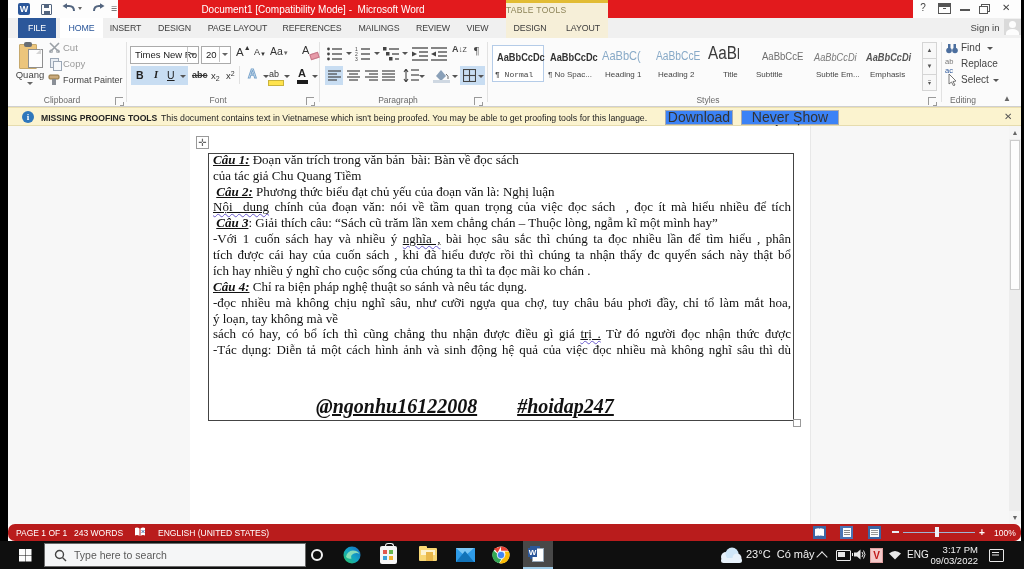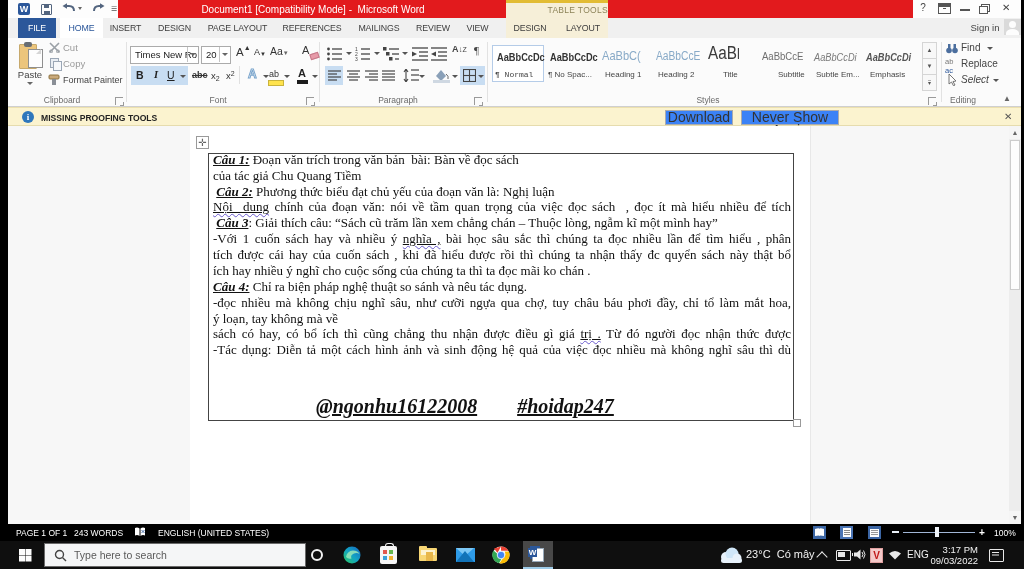--- a/index.html
+++ b/index.html
@@ -4,21 +4,21 @@
   html,body{margin:0;padding:0;}
   body{width:1024px;height:569px;background:#000;position:relative;overflow:hidden;
        font-family:"Liberation Sans",sans-serif;}
   .abs{position:absolute;}
   #app{position:absolute;left:8px;top:0;width:1013px;height:541px;background:#fff;}
   
   #titlebar{position:absolute;left:0;top:0;width:1013px;height:18px;background:#fdfdfd;}
   #redband{position:absolute;left:110px;top:0;width:795px;height:18px;background:#e21a1d;}
   #wtitle{position:absolute;left:100px;top:3.5px;width:410px;text-align:center;color:#fff;font-size:10px;}
   #ttools{position:absolute;left:498px;top:0;width:102px;height:18px;background:#f6efd8;border-top:3px solid #e2bc34;box-sizing:border-box;
-          color:#8c8358;font-size:8.5px;text-align:right;line-height:14px;letter-spacing:.3px;}
+          color:#8c8358;font-size:8.5px;text-align:left;line-height:14px;letter-spacing:.3px;}
   
   #tabrow{position:absolute;left:0;top:18px;width:1013px;height:20px;background:#f0f0f0;}
   .tab{position:absolute;top:0;height:20px;line-height:20px;font-size:8.8px;color:#3d3d3d;text-align:center;letter-spacing:-0.1px;}
   
   #ribbon{position:absolute;left:0;top:38px;width:1013px;height:68px;background:#fbfbfb;border-bottom:1px solid #cfcfcf;box-sizing:content-box;}
   .gdiv{position:absolute;top:4px;height:60px;width:1px;background:#e2e2e2;}
   .glabel{position:absolute;top:57px;height:11px;font-size:8.5px;color:#6a6a6a;text-align:center;}
   .launch{position:absolute;top:59px;width:7px;height:7px;border-left:1px solid #9a9a9a;border-top:1px solid #9a9a9a;}
   .launch:after{content:"";position:absolute;right:-1px;bottom:-1px;width:3px;height:3px;border-right:1.5px solid #9a9a9a;border-bottom:1.5px solid #9a9a9a;}
   
@@ -30,21 +30,21 @@
   #dtable{position:absolute;left:200px;top:27px;width:584px;height:266px;border:1px solid #444;}
   #dtext{position:absolute;left:205px;top:25.8px;width:578px;font-family:"Liberation Serif",serif;
          font-size:13px;line-height:15.88px;color:#111;}
   .jf{text-align:justify;text-align-last:justify;}
   .biu{font-weight:bold;font-style:italic;text-decoration:underline;}
   .sqr{text-decoration:underline;}
   .sqr>span{text-decoration:underline wavy #6a5acd;text-decoration-thickness:1px;text-underline-offset:2px;}
   .sqb{text-decoration:underline;}
   .sqb>span{text-decoration:underline wavy #6a5acd;text-decoration-thickness:1px;text-underline-offset:2px;}
   
-  #statusbar{position:absolute;left:0;top:524px;width:1013px;height:17px;background:#000000;color:#fff;font-size:8.5px;}
+  #statusbar{position:absolute;left:0;top:524px;width:1013px;height:17px;background:#b91c1c;color:#fff;font-size:8.5px;border-radius:7px;}
   
   #taskbar{position:absolute;left:0;top:541px;width:1024px;height:28px;background:#0f0f0f;}
 </style></head>
 <body>
 <div id="app">
 
   <div id="titlebar">
     <div id="redband"></div>
     <div id="wtitle">Document1 [Compatibility Mode] -&nbsp; Microsoft Word</div>
     <div id="ttools">TABLE TOOLS</div>
@@ -109,21 +109,21 @@
     <div class="launch" style="left:107px;"></div>
     <div class="launch" style="left:298px;"></div>
     <div class="launch" style="left:466px;"></div>
     <div class="launch" style="left:920px;"></div>
 
     <div class="abs" style="left:11px;top:6px;width:16px;height:23px;background:#ecc57c;border:1px solid #c7a96c;border-radius:1px;">
       <div class="abs" style="left:3.5px;top:-3px;width:8px;height:5px;background:#676c72;border-radius:2px;"></div>
       <div class="abs" style="left:8px;top:4px;width:13px;height:17px;background:#fdfdfd;border:1px solid #8f8f8f;"></div>
       <div class="abs" style="left:16px;top:4px;width:0;height:0;border-left:5px solid transparent;border-bottom:5px solid #d5d5d5;"></div>
     </div>
-    <div class="abs" style="left:2px;top:31px;width:40px;text-align:center;font-size:9.5px;color:#444;">Paste</div>
+    <div class="abs" style="left:2px;top:31px;width:40px;text-align:center;font-size:9.5px;color:#444;">Quang</div>
     <div class="abs" style="left:19px;top:44px;width:0;height:0;border-left:3px solid transparent;border-right:3px solid transparent;border-top:3.5px solid #666;"></div>
     <svg class="abs" style="left:41px;top:4px;" width="11" height="11" viewBox="0 0 11 11">
         <path d="M1 1 L10 10 M10 1 L1 10" stroke="#9aa0a6" stroke-width="1.6"></path>
         <circle cx="2" cy="9.5" r="1.5" fill="none" stroke="#9aa0a6"></circle>
         <circle cx="9" cy="9.5" r="1.5" fill="none" stroke="#9aa0a6"></circle>
       </svg>
     <div class="abs" style="left:55px;top:4px;font-size:9.5px;color:#9a9a9a;">Cut</div>
     <div class="abs" style="left:42px;top:20px;width:7px;height:8px;border:1px solid #9aa6b5;background:#e9eef4;"></div>
     <div class="abs" style="left:45px;top:23px;width:7px;height:8px;border:1px solid #9aa6b5;background:#f6f8fb;"></div>
     <div class="abs" style="left:55px;top:20px;font-size:9.5px;color:#9a9a9a;">Copy</div>
@@ -291,21 +291,21 @@
     <div class="abs" style="left:487px;top:32px;width:50px;font-size:8px;color:#444;font-family:Liberation Mono, monospace;">¶ Normal</div>
     <div class="abs" style="left:542px;top:13px;font-size:11px;font-weight:600;color:#333;transform:scaleX(.84);transform-origin:0 50%;">AaBbCcDc</div>
     <div class="abs" style="left:540px;top:32px;width:52px;font-size:8px;color:#444;">¶ No Spac...</div>
     <div class="abs" style="left:594px;top:10px;font-size:13.5px;color:#87a9c7;transform:scaleX(.82);transform-origin:0 50%;">AaBbC‌(</div>
     <div class="abs" style="left:597px;top:32px;width:50px;font-size:8px;color:#444;">Heading 1</div>
     <div class="abs" style="left:648px;top:11px;font-size:12.5px;color:#87a9c7;transform:scaleX(.82);transform-origin:0 50%;">AaBbCcE</div>
     <div class="abs" style="left:650px;top:32px;width:50px;font-size:8px;color:#444;">Heading 2</div>
     <div class="abs" style="left:700px;top:5px;font-size:18px;color:#3b3b3b;transform:scaleX(.85);transform-origin:0 50%;">AaB<span style="font-size:15px;">l</span></div>
     <div class="abs" style="left:715px;top:32px;width:40px;font-size:8px;color:#444;">Title</div>
     <div class="abs" style="left:754px;top:12px;font-size:11.5px;color:#6e6e6e;transform:scaleX(.83);transform-origin:0 50%;">AaBbCcE</div>
-    <div class="abs" style="left:770px;top:32px;width:46px;font-size:8px;color:#444;">Subtitle</div>
+    <div class="abs" style="left:748px;top:32px;width:46px;font-size:8px;color:#444;">Subtitle</div>
     <div class="abs" style="left:806px;top:12.5px;font-size:11px;font-style:italic;color:#7a7a7a;transform:scaleX(.84);transform-origin:0 50%;">AaBbCcDi</div>
     <div class="abs" style="left:808px;top:32px;width:50px;font-size:8px;color:#444;">Subtle Em...</div>
     <div class="abs" style="left:858px;top:12.5px;font-size:11px;font-style:italic;font-weight:600;color:#555;transform:scaleX(.84);transform-origin:0 50%;">AaBbCcDi</div>
     <div class="abs" style="left:862px;top:32px;width:50px;font-size:8px;color:#444;">Emphasis</div>
     <div class="abs" style="left:914px;top:4px;width:13px;height:15px;border:1px solid #d5d5d5;background:#f8f8f8;color:#555;font-size:6px;text-align:center;line-height:14px;">▲</div>
     <div class="abs" style="left:914px;top:20px;width:13px;height:15px;border:1px solid #d5d5d5;background:#f8f8f8;color:#555;font-size:6px;text-align:center;line-height:14px;">▼</div>
     <div class="abs" style="left:914px;top:36px;width:13px;height:15px;border:1px solid #d5d5d5;background:#f8f8f8;color:#555;font-size:6px;text-align:center;line-height:16px;">▾̅</div>
 
     <svg class="abs" style="left:938px;top:5px;" width="12" height="11" viewBox="0 0 12 11">
         <circle cx="3" cy="7.5" r="2.8" fill="#4b6e9e"></circle>
@@ -313,28 +313,29 @@
         <rect x="2" y="1" width="2.5" height="4" fill="#4b6e9e"></rect>
         <rect x="7.5" y="1" width="2.5" height="4" fill="#4b6e9e"></rect>
       </svg>
     <div class="abs" style="left:953px;top:4px;font-size:10px;color:#444;">Find</div>
     <div class="abs" style="left:979px;top:9px;width:0;height:0;border-left:3px solid transparent;border-right:3px solid transparent;border-top:3.5px solid #555;"></div>
     <div class="abs" style="left:937px;top:19px;font-size:7.5px;color:#777;">ab<br><span style="color:#2b579a;">ac</span></div>
     <div class="abs" style="left:953px;top:20px;font-size:10px;color:#444;">Replace</div>
     <svg class="abs" style="left:940px;top:36px;" width="10" height="12" viewBox="0 0 10 12">
         <path d="M1 0 L8 7 L5 7.5 L7 11 L5.5 11.8 L3.5 8 L1 10 Z" fill="#fdfdfd" stroke="#666" stroke-width="0.9"></path>
       </svg>
-    <div class="abs" style="left:953px;top:36px;font-size:10px;color:#444;font-style:italic;">Select</div>
+    <div class="abs" style="left:953px;top:36px;font-size:10px;color:#444;">Select</div>
     <div class="abs" style="left:985px;top:41px;width:0;height:0;border-left:3px solid transparent;border-right:3px solid transparent;border-top:3.5px solid #555;"></div>
     <div class="abs" style="left:995px;top:56px;color:#666;font-size:8px;">▲</div>
   </div>
 
   <div id="msgbar">
     <div style="position:absolute;left:14px;top:2.5px;width:12px;height:12px;border-radius:50%;background:#2e77bc;color:#fff;font-size:9px;font-weight:bold;text-align:center;line-height:12px;font-family:'Liberation Serif',serif;">i</div>
     <div style="position:absolute;left:33px;top:4.5px;font-size:8.6px;font-weight:bold;color:#222;">MISSING PROOFING TOOLS</div>
+    <div style="position:absolute;left:153px;top:4.5px;font-size:8.8px;color:#222;">This document contains text in Vietnamese which isn't being proofed. You may be able to get proofing tools for this language.</div>
     <div class="mbtn" style="left:657px;width:66px;">Download</div>
     <div class="mbtn" style="left:733px;width:96px;">Never Show Again</div>
     <div style="position:absolute;left:996px;top:3px;font-size:10px;color:#555;">✕</div>
   </div>
 
   <div id="docarea">
     <div id="page"></div>
     <div id="dtable"></div>
     <div style="position:absolute;left:188px;top:10px;width:11px;height:11px;border:1px solid #9a9a9a;background:#fff;color:#666;font-size:10px;line-height:11px;text-align:center;">✛</div>
     <div style="position:absolute;left:785px;top:293px;width:6px;height:6px;border:1px solid #9a9a9a;background:#fff;"></div>

